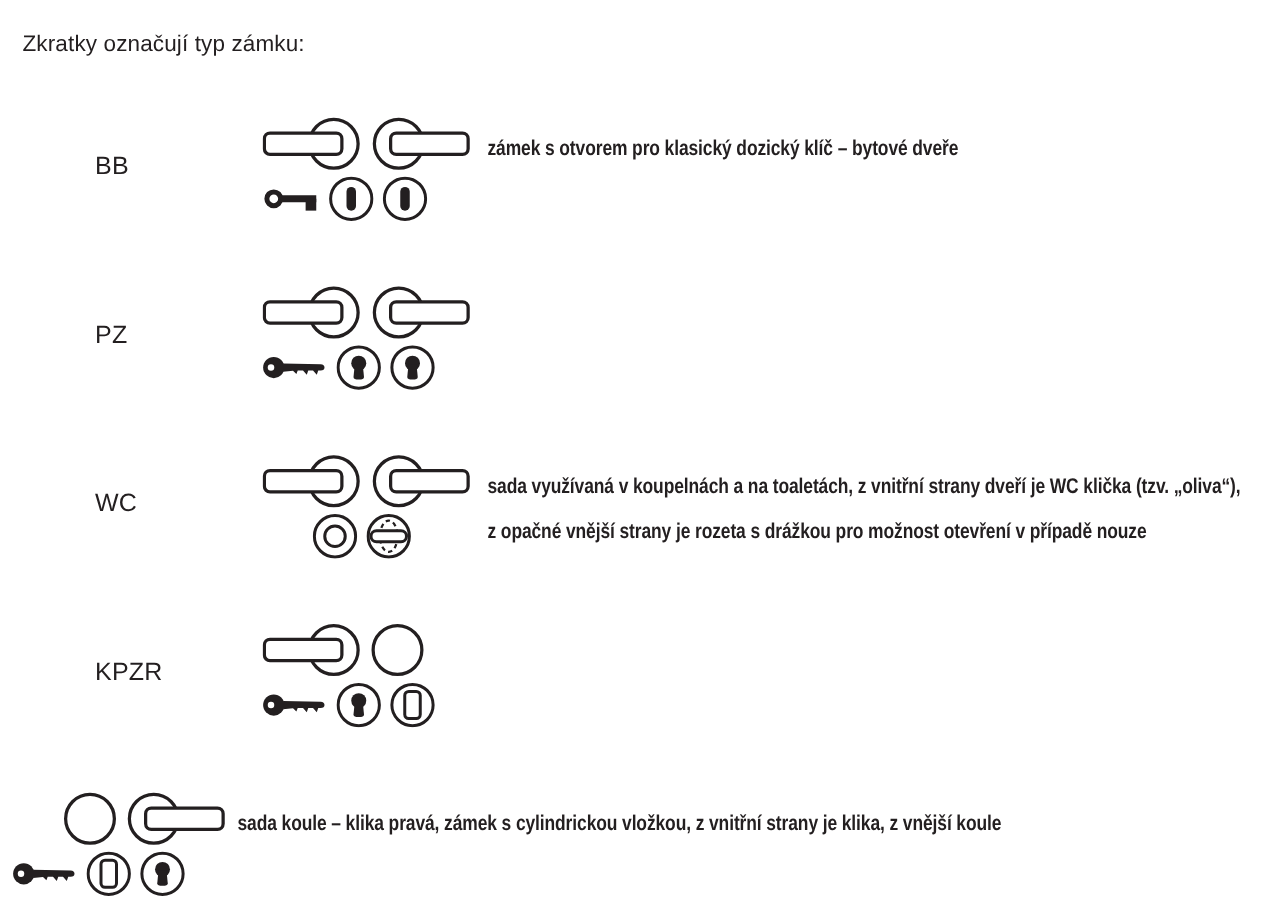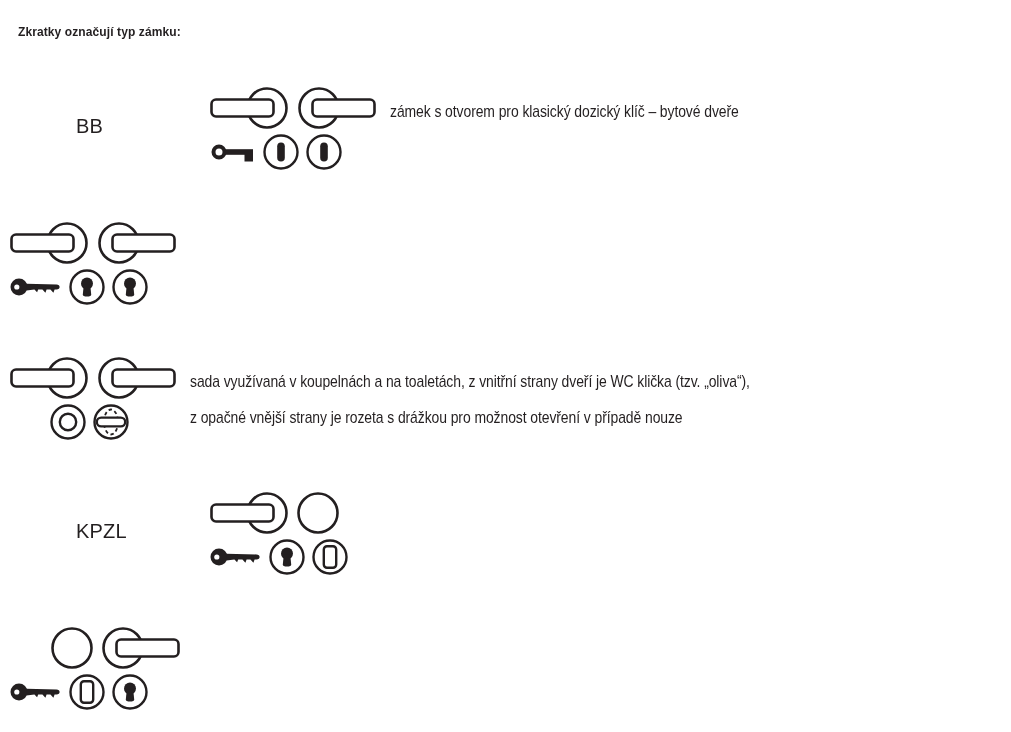--- a/index.html
+++ b/index.html
@@ -4,37 +4,37 @@
 <style>
   html, body { margin: 0; padding: 0; }
   body {
     width: 1011px; height: 732px;
     background: #ffffff;
     color: #231f20;
     font-family: "Liberation Sans", sans-serif;
     overflow: hidden;
   }
   .title {
-    font-weight: bold;
-    font-size: 12px;
+    font-weight: normal;
+    font-size: 18px;
     margin: 25px 0 0 18px;
     letter-spacing: .1px;
   }
   .rows { margin-top: 47px; }
   .row { display: flex; height: 135px; align-items: flex-start; }
   .code-col {
     width: 200px; box-sizing: border-box; padding-left: 76px;
     height: 80px; display: flex; align-items: center;
     font-weight: normal; font-size: 20px; letter-spacing: .2px;
   }
   .icons-col { width: 190px; box-sizing: border-box; padding-left: 10px; }
   .icons-top { display: flex; gap: 6px; height: 44px; align-items: center; }
   .icons-bottom { display: flex; gap: 7px; height: 36px; align-items: center; margin-top: 4px; }
   .indent { margin-left: 40px; }
-  .text-col { flex: 1; padding-top: 8px; min-width: 0; }
+  .text-col { flex: 1; padding-top: 8px; min-width: 0; font-weight: bold; }
   .text-line {
     font-size: 17px;
     line-height: 36px;
     white-space: nowrap;
     transform: scaleX(.82);
     transform-origin: 0 50%;
     letter-spacing: -0.1px;
   }
   svg.icon { display: block; }
 </style>
@@ -115,20 +115,21 @@
             <use href="#rosette-bb"></use>
           </svg>
       </div>
     </div>
     <div class="text-col">
       <div class="text-line">zámek s otvorem pro klasický dozický klíč – bytové dveře</div>
     </div>
   </div>
 
   <div class="row">
+    <div class="code-col">PZ</div>
     <div class="icons-col">
       <div class="icons-top">
         <svg class="icon" width="80" height="44">
             <use href="#handle-left"></use>
           </svg>
         <svg class="icon" width="80" height="44">
             <use href="#handle-right"></use>
           </svg>
       </div>
       <div class="icons-bottom">
@@ -139,20 +140,21 @@
             <use href="#rosette-pz"></use>
           </svg>
         <svg class="icon" width="36" height="36">
             <use href="#rosette-pz"></use>
           </svg>
       </div>
     </div>
   </div>
 
   <div class="row">
+    <div class="code-col">WC</div>
     <div class="icons-col">
       <div class="icons-top">
         <svg class="icon" width="80" height="44">
             <use href="#handle-left"></use>
           </svg>
         <svg class="icon" width="80" height="44">
             <use href="#handle-right"></use>
           </svg>
       </div>
       <div class="icons-bottom indent">
@@ -164,21 +166,21 @@
           </svg>
       </div>
     </div>
     <div class="text-col">
       <div class="text-line">sada využívaná v koupelnách a na toaletách, z vnitřní strany dveří je WC klička (tzv. „oliva“),</div>
       <div class="text-line">z opačné vnější strany je rozeta s drážkou pro možnost otevření v případě nouze</div>
     </div>
   </div>
 
   <div class="row">
-    <div class="code-col">KPZL</div>
+    <div class="code-col">KPZR</div>
     <div class="icons-col">
       <div class="icons-top">
         <svg class="icon" width="80" height="44">
             <use href="#handle-left"></use>
           </svg>
         <svg class="icon" width="44" height="44">
             <use href="#knob"></use>
           </svg>
       </div>
       <div class="icons-bottom">
@@ -210,15 +212,18 @@
             <use href="#key-pz"></use>
           </svg>
         <svg class="icon" width="36" height="36">
             <use href="#rosette-blind"></use>
           </svg>
         <svg class="icon" width="36" height="36">
             <use href="#rosette-pz"></use>
           </svg>
       </div>
     </div>
+    <div class="text-col">
+      <div class="text-line">sada koule – klika pravá, zámek s cylindrickou vložkou, z vnitřní strany je klika, z vnější koule</div>
+    </div>
   </div>
 
 </div>
 
 </body></html>

